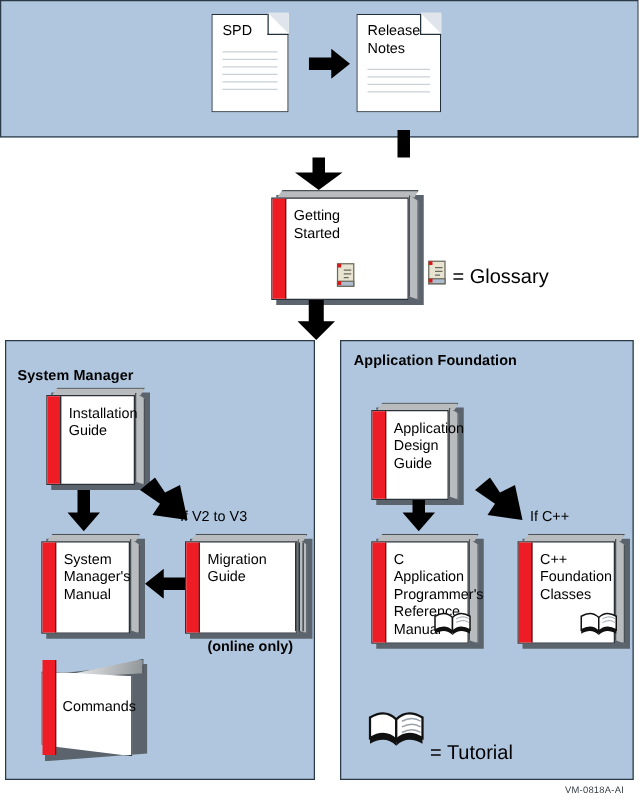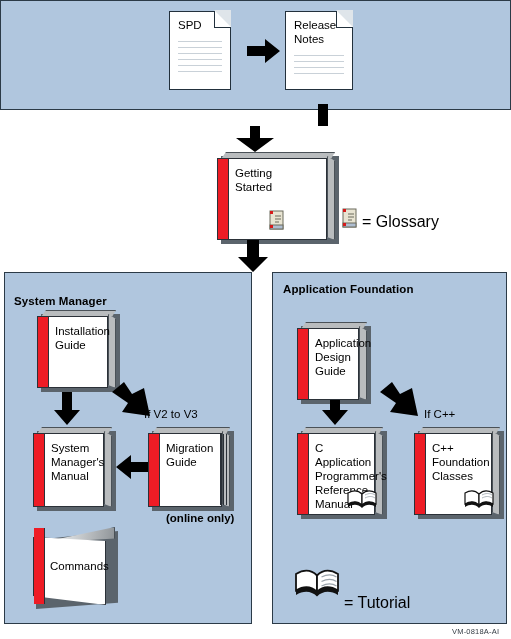--- a/index.html
+++ b/index.html
@@ -184,21 +184,21 @@
       <div class="blabel" style="white-space:pre-line;">System
 Manager's
 Manual</div>
     </div>
   </div>
 
   <svg class="arrow" style="left:116px;top:455px;" width="33" height="24" viewBox="0 0 33 24">
     <path d="M33 7 H15 V0 L0 12 L15 24 V17 H33 Z" fill="#000"></path>
   </svg>
 
-  <div class="book stack" style="left:148px;top:427px;width:82px;height:80px;">
+  <div class="book stack" style="left:148px;top:427px;width:98px;height:80px;">
     <div class="bshadow"></div>
     <div class="topedge"></div>
     <div class="sideedge"></div>
     <div class="face">
       <div class="spine"></div>
       <div class="blabel" style="white-space:pre-line;">Migration
 Guide</div>
     </div>
     <div class="pages">
       <i style="left:0;"></i>

